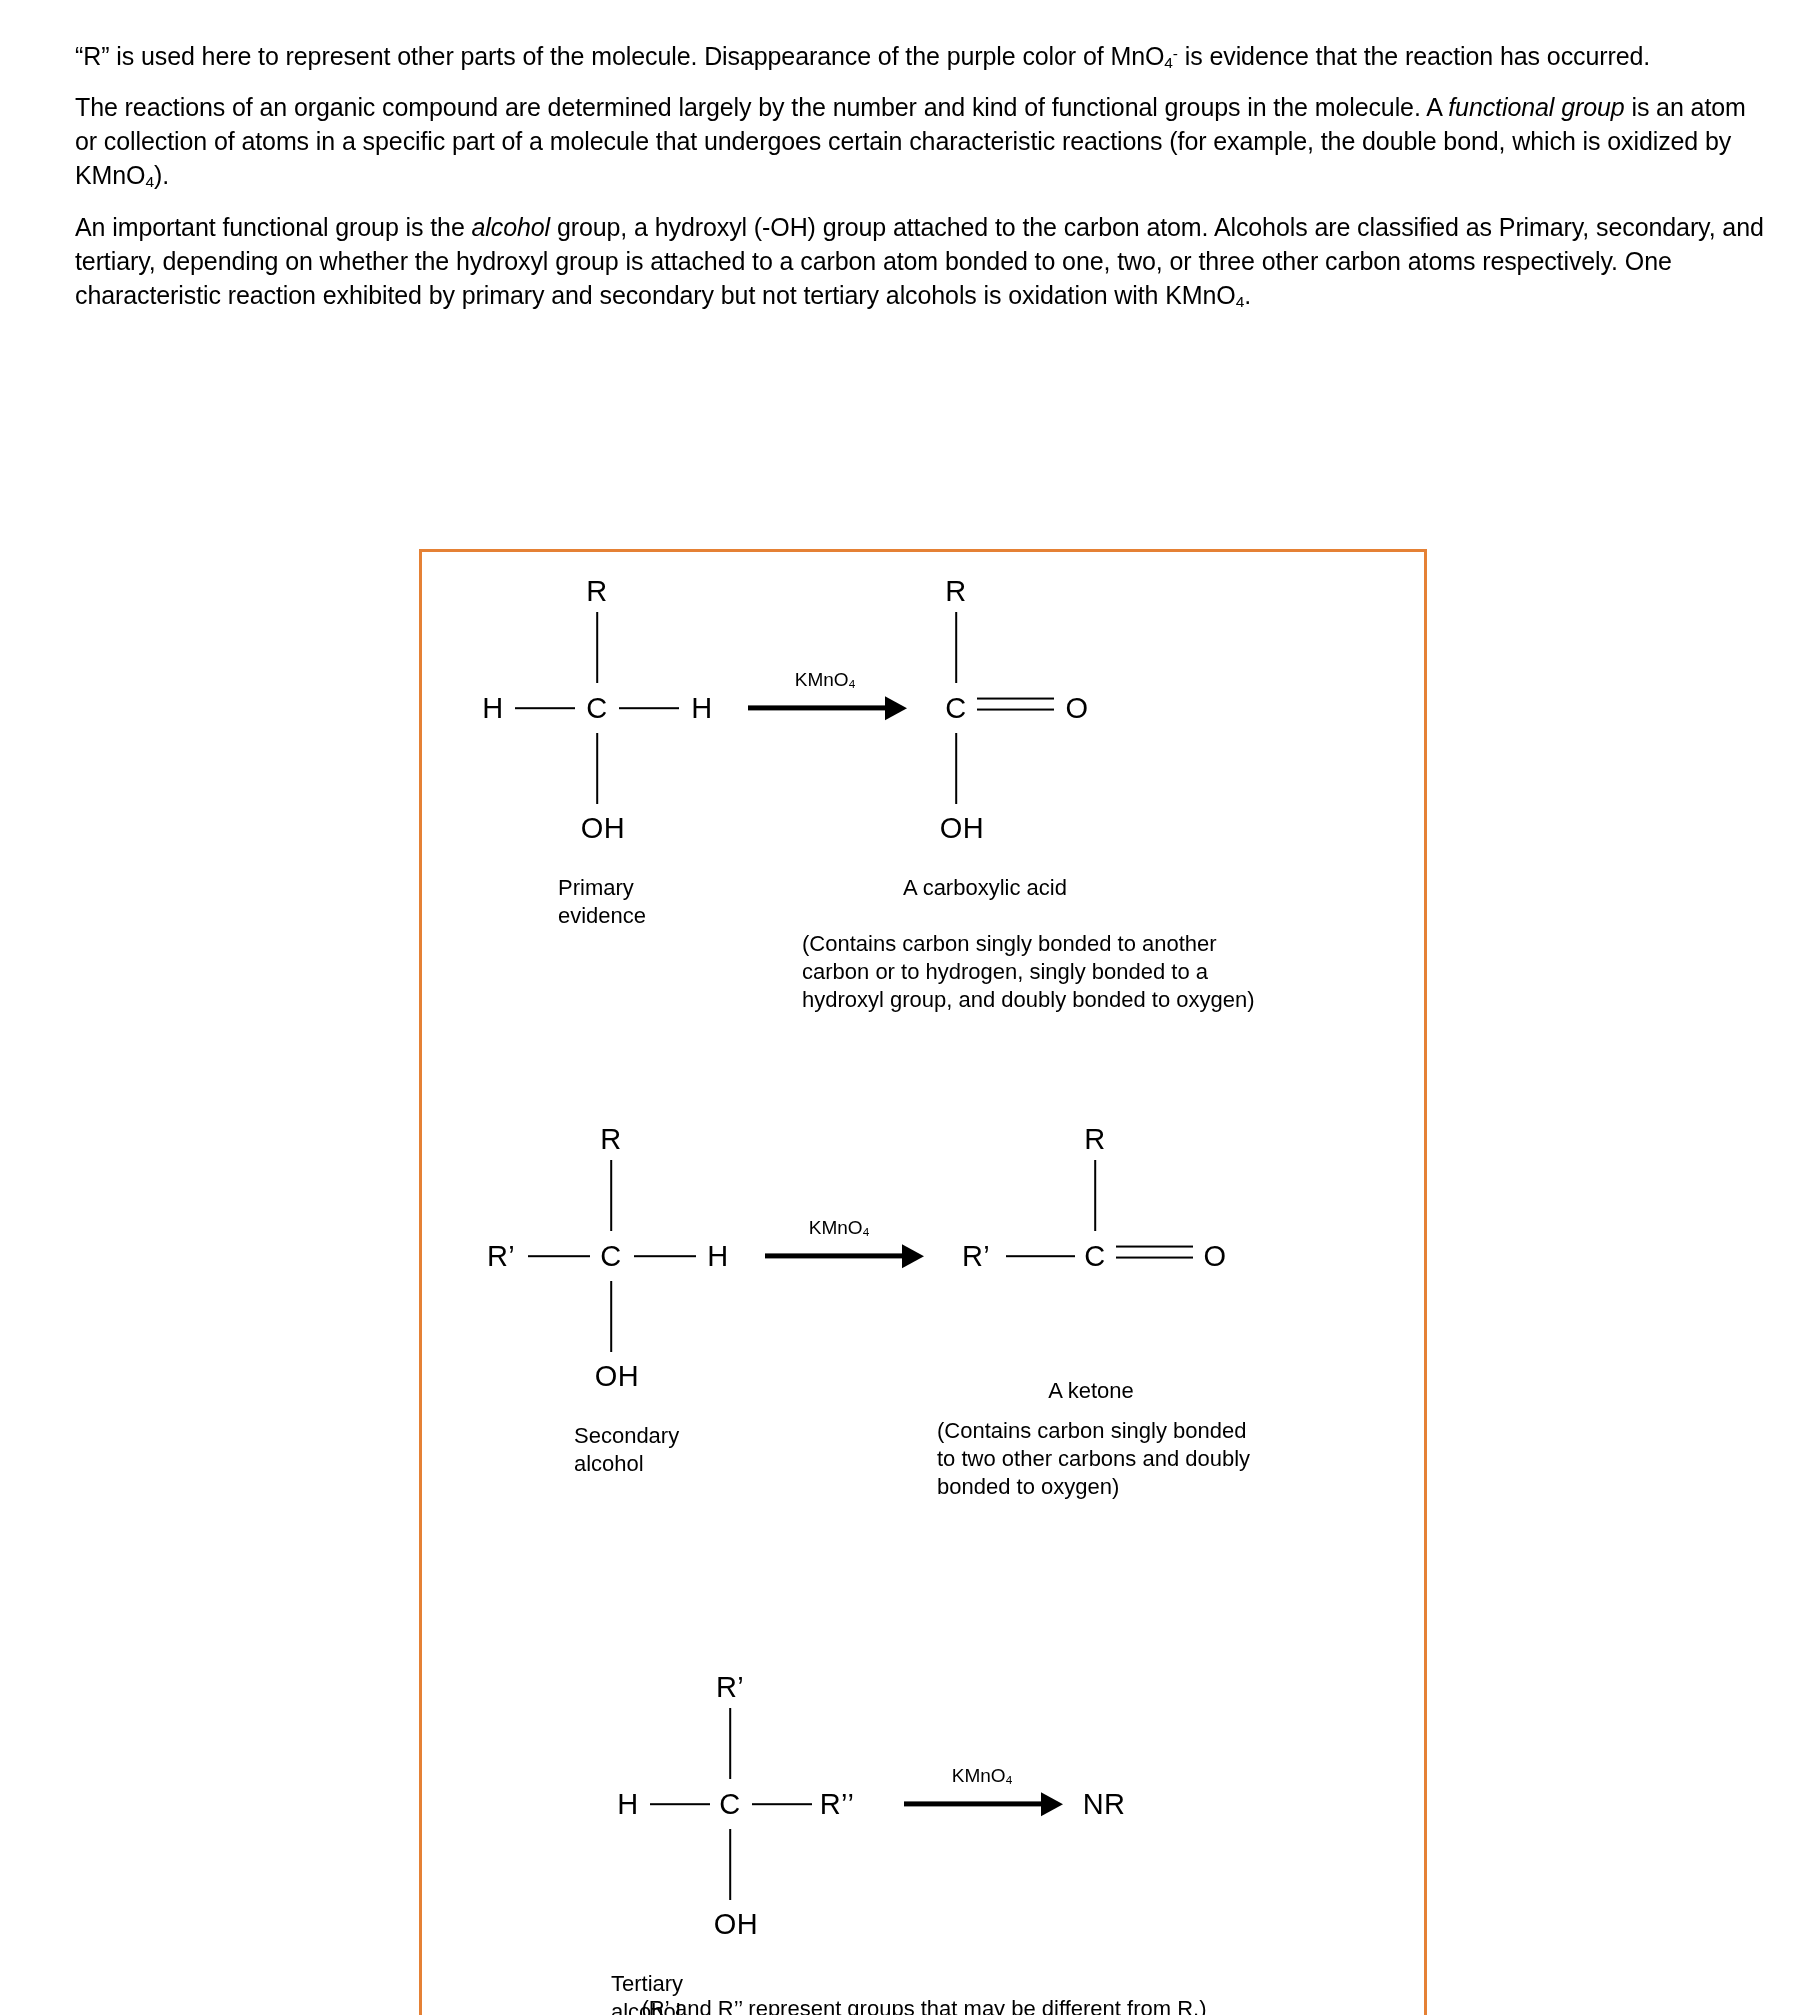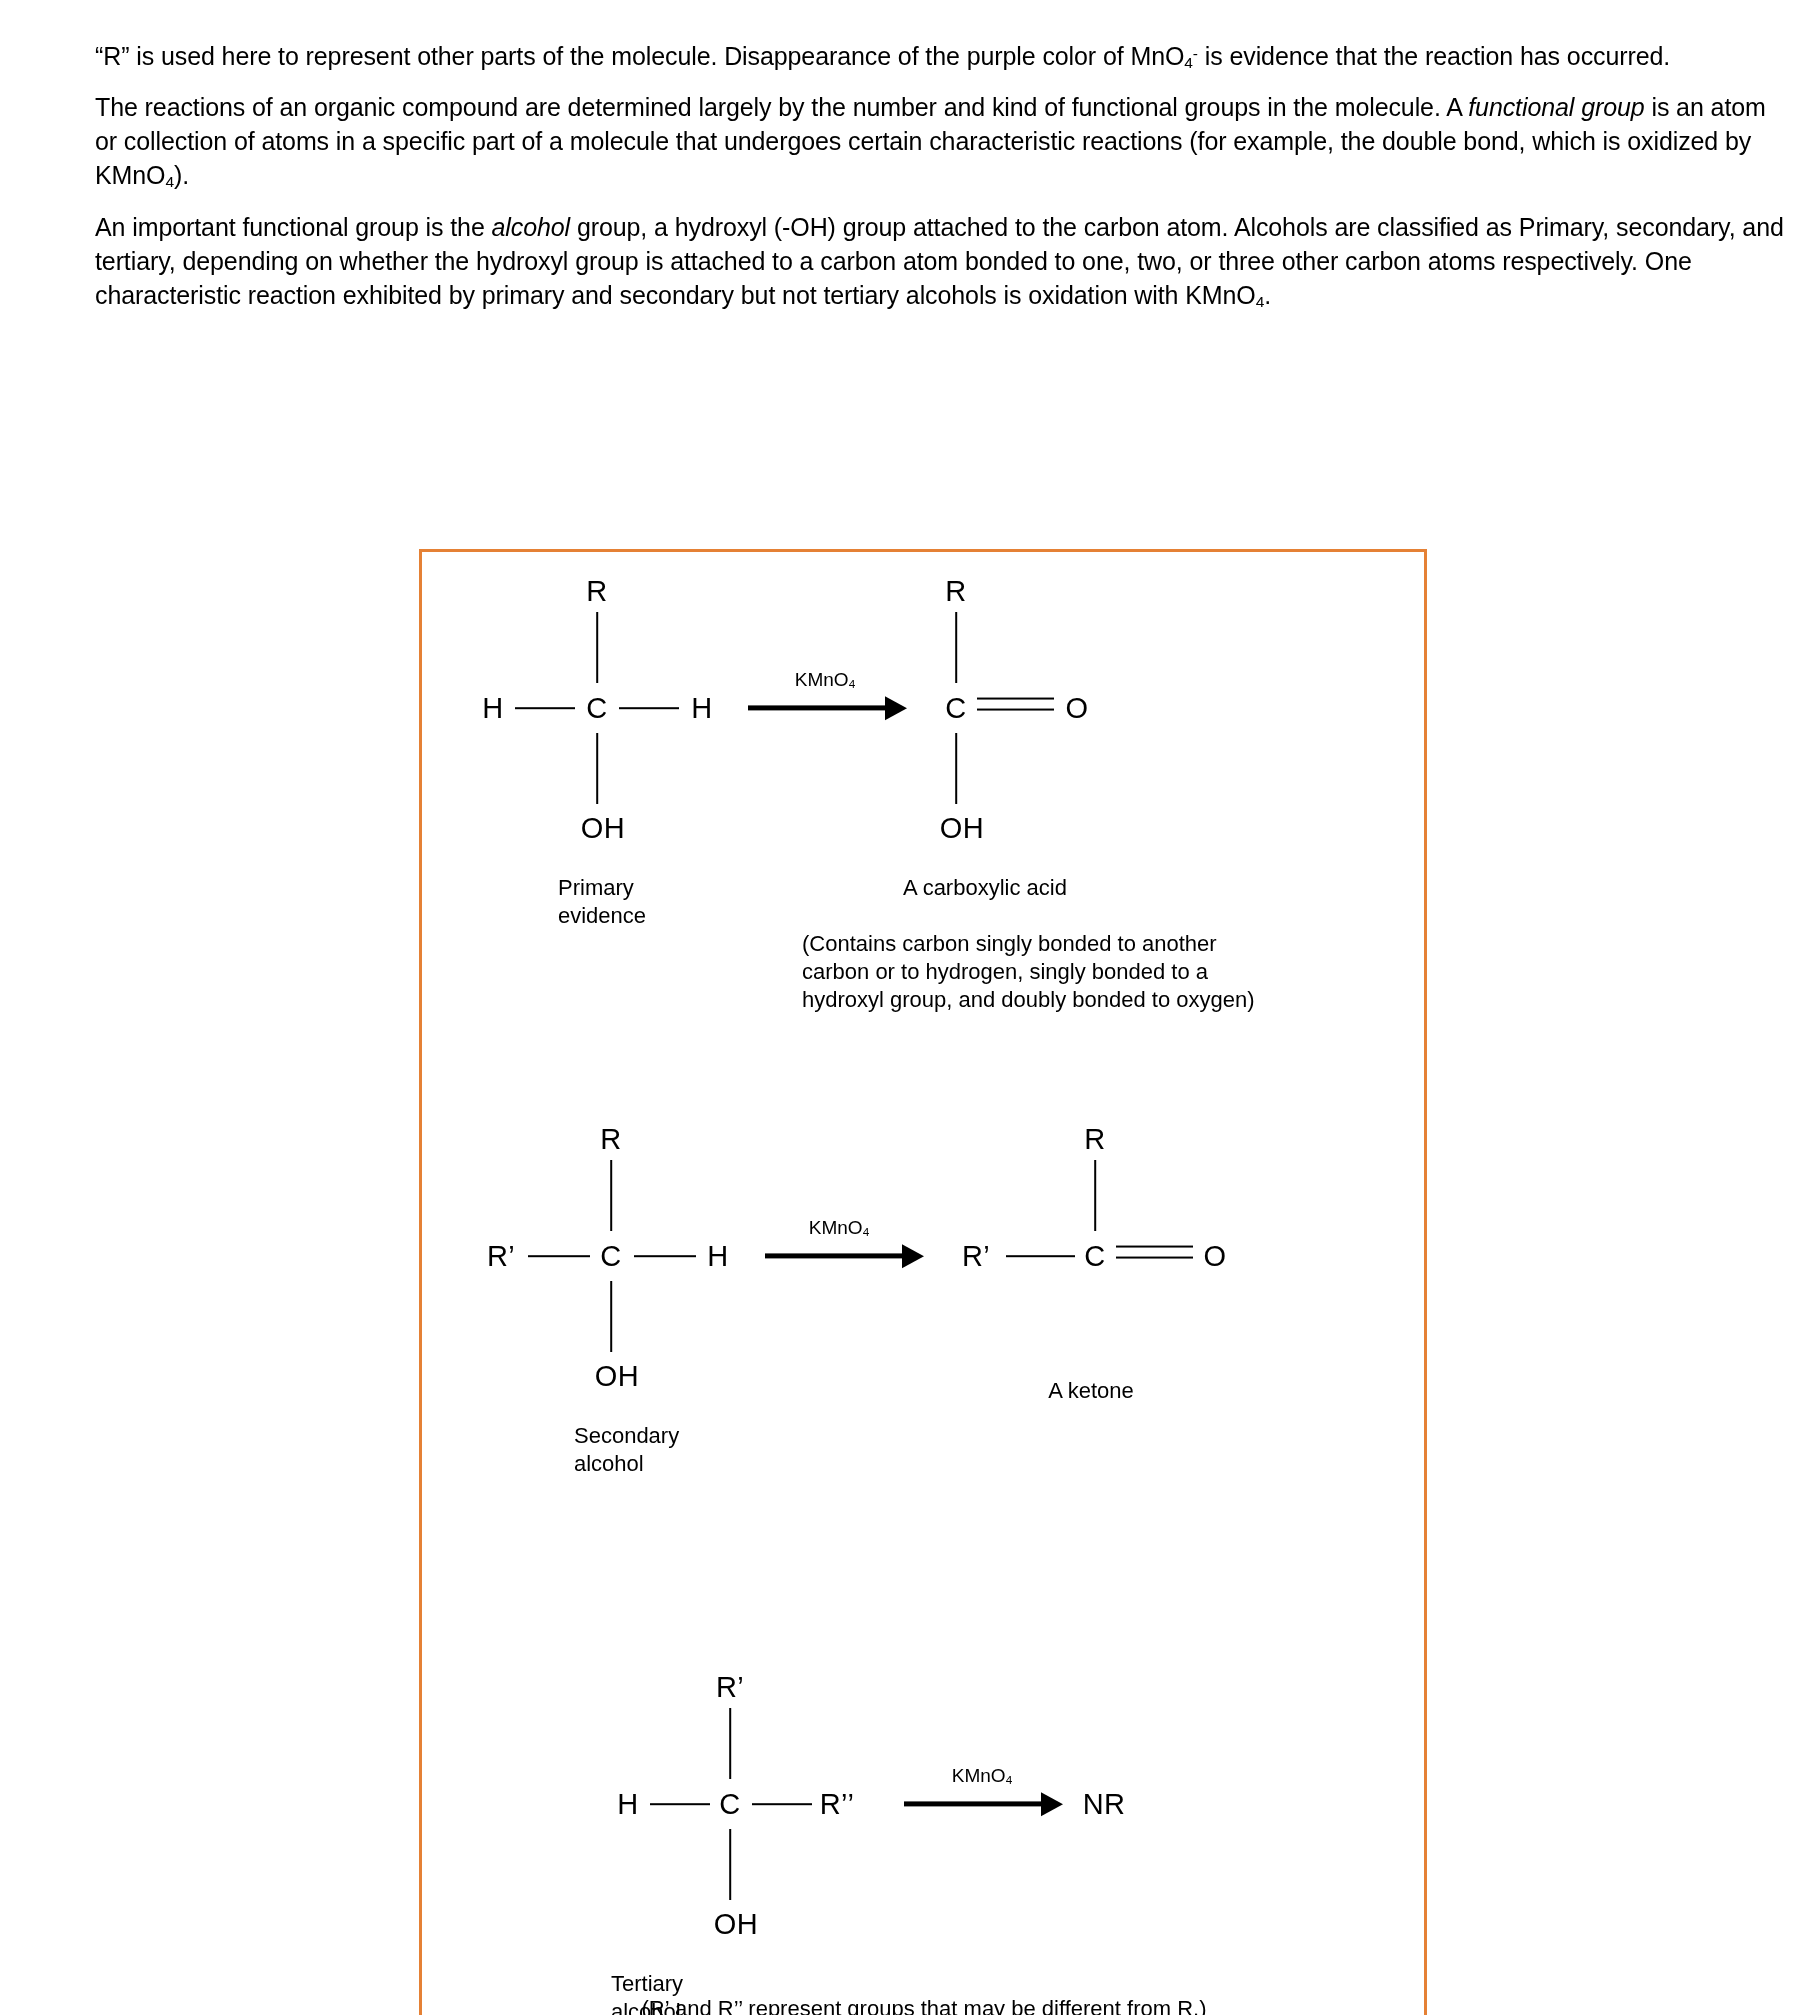--- a/index.html
+++ b/index.html
@@ -22,21 +22,20 @@
     width: 1818px;
     height: 2187px;
   }
 
   
   .prose {
     position: absolute;
     left: 75px;
     top: 39px;
     width: 1689px;
-    margin-left: 20px;
   }
   .para {
     font-size: 25px;
     line-height: 1.36;
     margin: 0 0 17px 0;
     letter-spacing: -0.1px;
     text-align: left;
   }
   .para em { font-style: italic; }
   sub { font-size: 0.62em; vertical-align: -0.22em; }
@@ -231,20 +230,23 @@
 
       <div class="dbond" style="left:694px;top:152px;width:77px;">
         <i></i>
           <i></i>
       </div>
       <span class="atom" style="left:793px;top:156px;">O</span>
 
       <div class="label-block label-left" style="left:152px;top:322px;width:210px;">Secondary
 alcohol</div>
       <div class="label-block label-center" style="left:669px;top:277px;width:314px;">A ketone</div>
+      <div class="label-block label-left" style="left:515px;top:317px;width:451px;">(Contains carbon singly bonded
+to two other carbons and doubly
+bonded to oxygen)</div>
     </div>
 
     <div class="scheme" style="left:0;top:1096px;width:1000px;height:363px;">
 
       <span class="atom" style="left:308px;top:39px;">R’</span>
       <div class="bond-v" style="left:308px;top:60px;height:71px;"></div>
 
       <span class="atom" style="left:206px;top:156px;">H</span>
       <div class="bond-h" style="left:228px;top:156px;width:60px;"></div>
 

